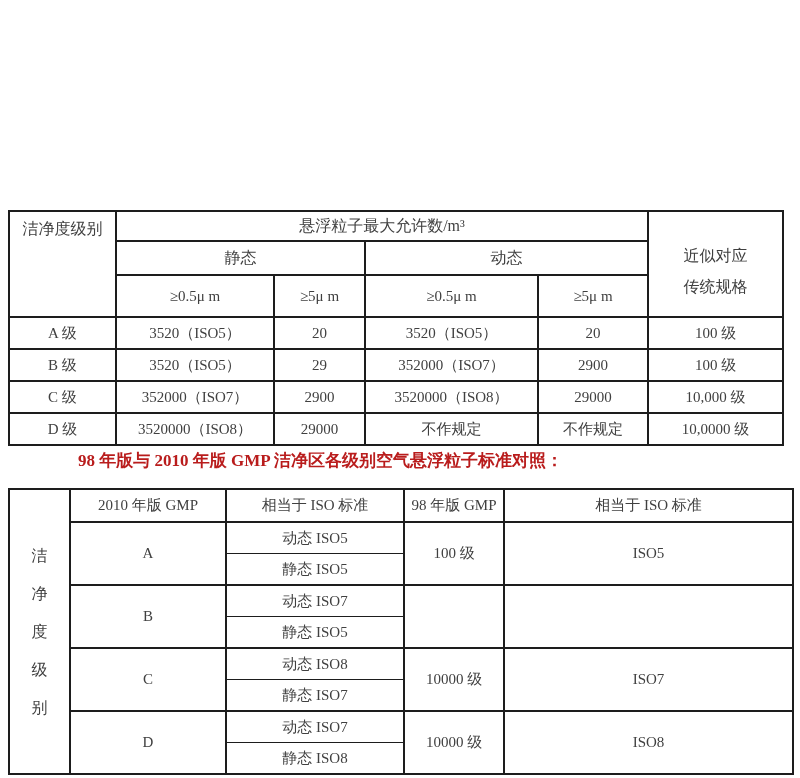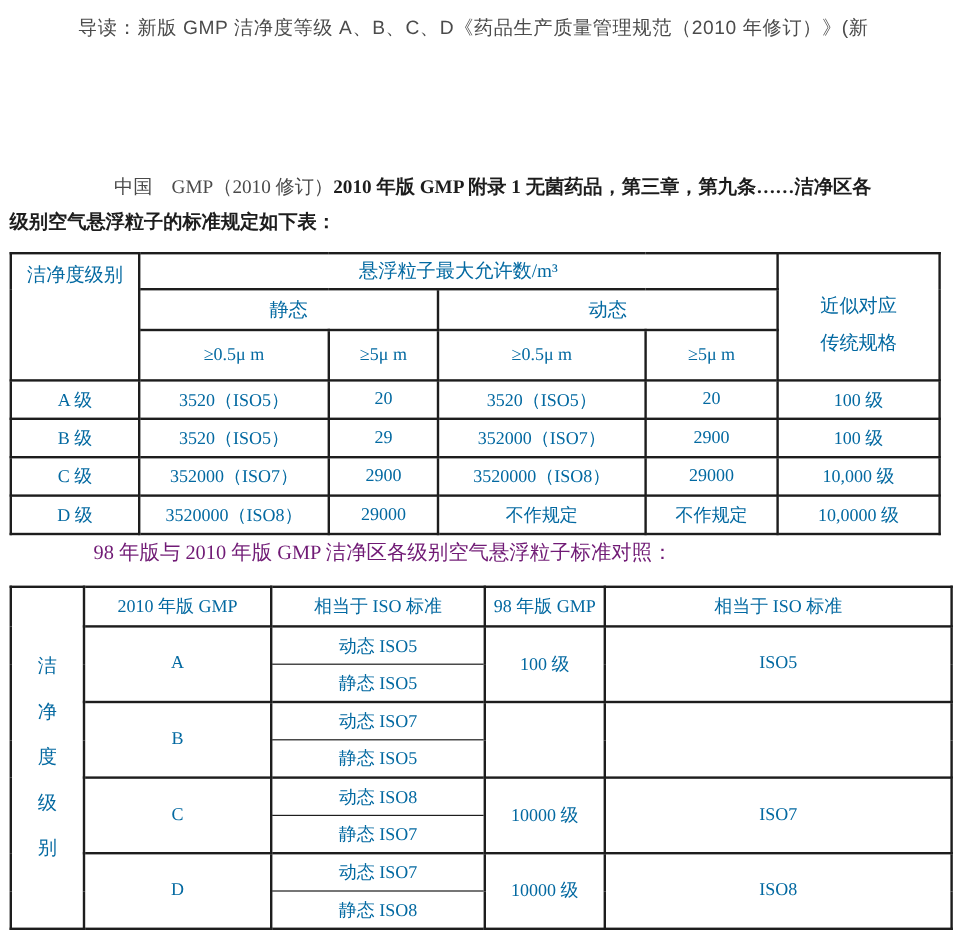--- a/index.html
+++ b/index.html
@@ -44,41 +44,41 @@
     border-collapse: collapse;
     table-layout: fixed;
     position: absolute;
   }
   table.tbl td {
     border: 2px solid #1d1d1d;
     text-align: center;
     vertical-align: middle;
     font-size: 15px;
     padding: 0;
-    color: #0369a1;
+    color: #404040;
     overflow: hidden;
   }
 
   
   .t1 { left: 8px; top: 210px; width: 774px; }
   .t1 tr.h1 td { height: 28px; font-size: 16px; }
   .t1 tr.h2 td { height: 32px; font-size: 16px; }
   .t1 tr.h3 td { height: 40px; }
   .t1 tr.body td { height: 30px; margin-left: 12px; }
   .t1 td.grade-head { vertical-align: top; padding-top: 7px; font-size: 16px; }
   .t1 td.trad { vertical-align: top; padding-top: 28px; line-height: 31px; font-size: 16px; }
 
   
   .heading2 {
     position: absolute;
     left: 78px;
     top: 448px;
     font-size: 17px;
-    font-weight: normal;
-    color: #701a75;
+    font-weight: bold;
+    color: #b91c1c;
     line-height: 26px;
   }
 
   
   .t2 { left: 8px; top: 488px; width: 784px; }
   .t2 tr.head td { height: 31px; font-size: 15px; margin-left: 12px; }
   .t2 tr.sub td { height: 30px; }
   .t2 td.thin-b { border-bottom-width: 1px; }
   .t2 td.thin-t { border-top-width: 1px; }
   .t2 td.side { vertical-align: middle; }
@@ -90,27 +90,22 @@
     word-break: break-all;
     text-align: center;
   }
 </style>
 </head>
 <body>
 
 <div class="page">
 
   <div class="intro">
-    <div>导读：新版 GMP 洁净度等级 A、B、C、D《药品生产质量管理规范（2010 年修订）》(新</div>
   </div>
 
-  <div class="para2">
-    <div class="indent"><span>中国　GMP（2010 修订）</span><span class="boldtxt">2010 年版 GMP 附录 1 无菌药品，第三章，第九条……洁净区各</span></div>
-    <div class="boldtxt">级别空气悬浮粒子的标准规定如下表：</div>
-  </div>
 
   <table class="tbl t1">
     <colgroup>
       <col style="width:107px">
         <col style="width:158px">
         <col style="width:91px">
       <col style="width:173px">
         <col style="width:110px">
         <col style="width:135px">
     </colgroup>

